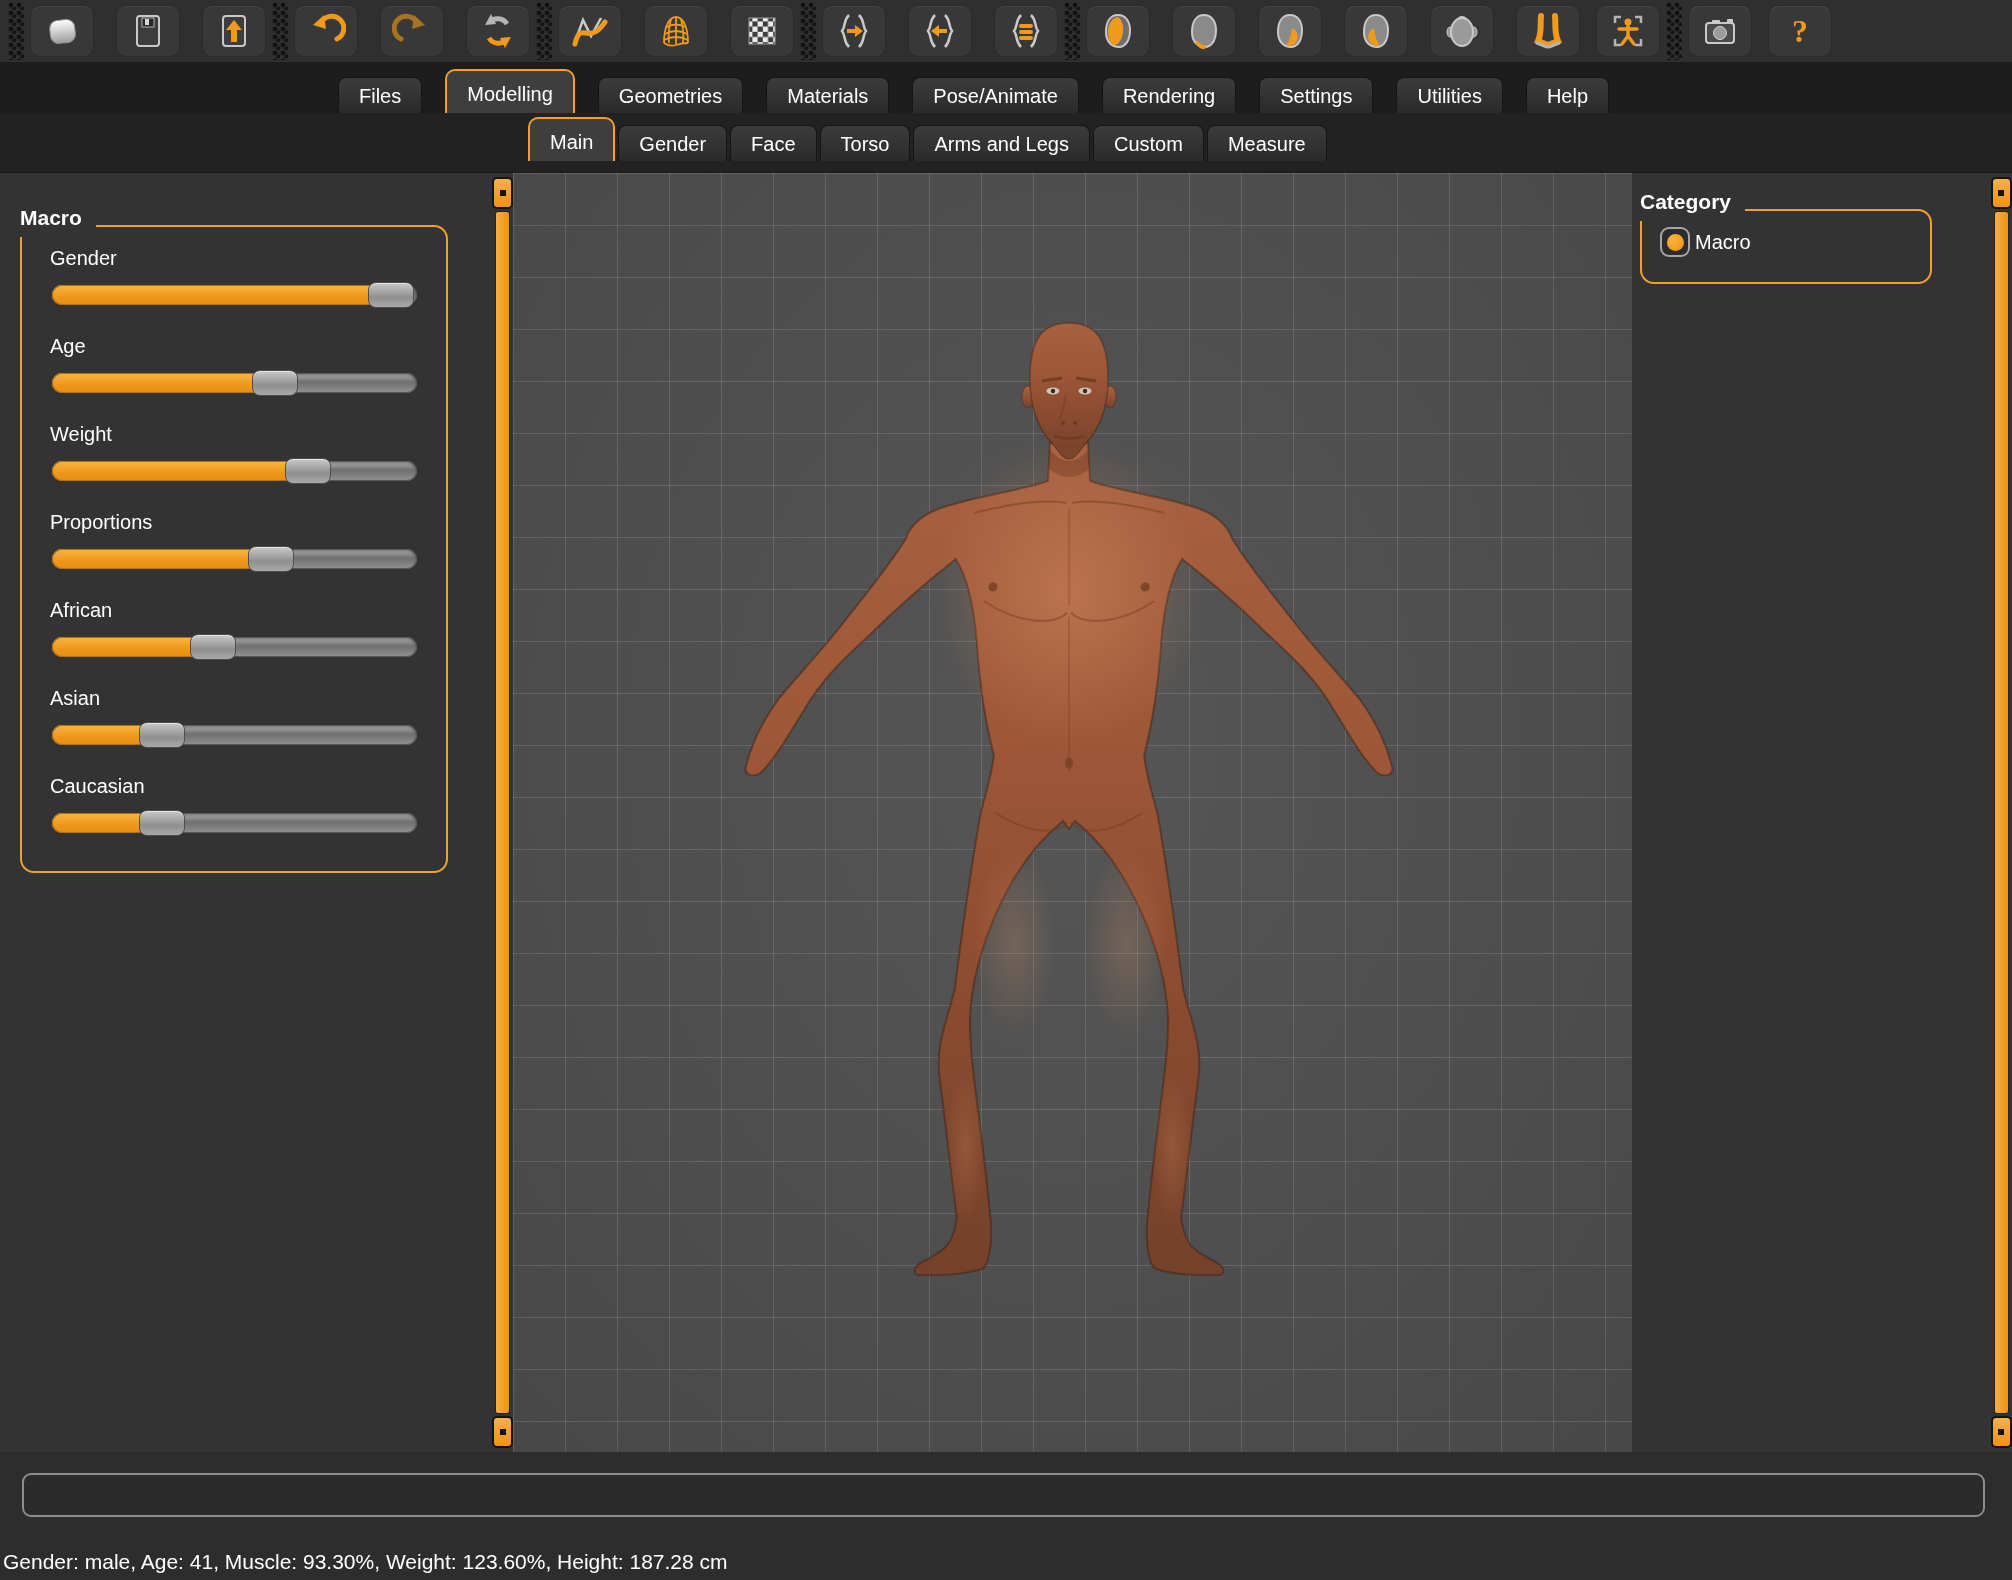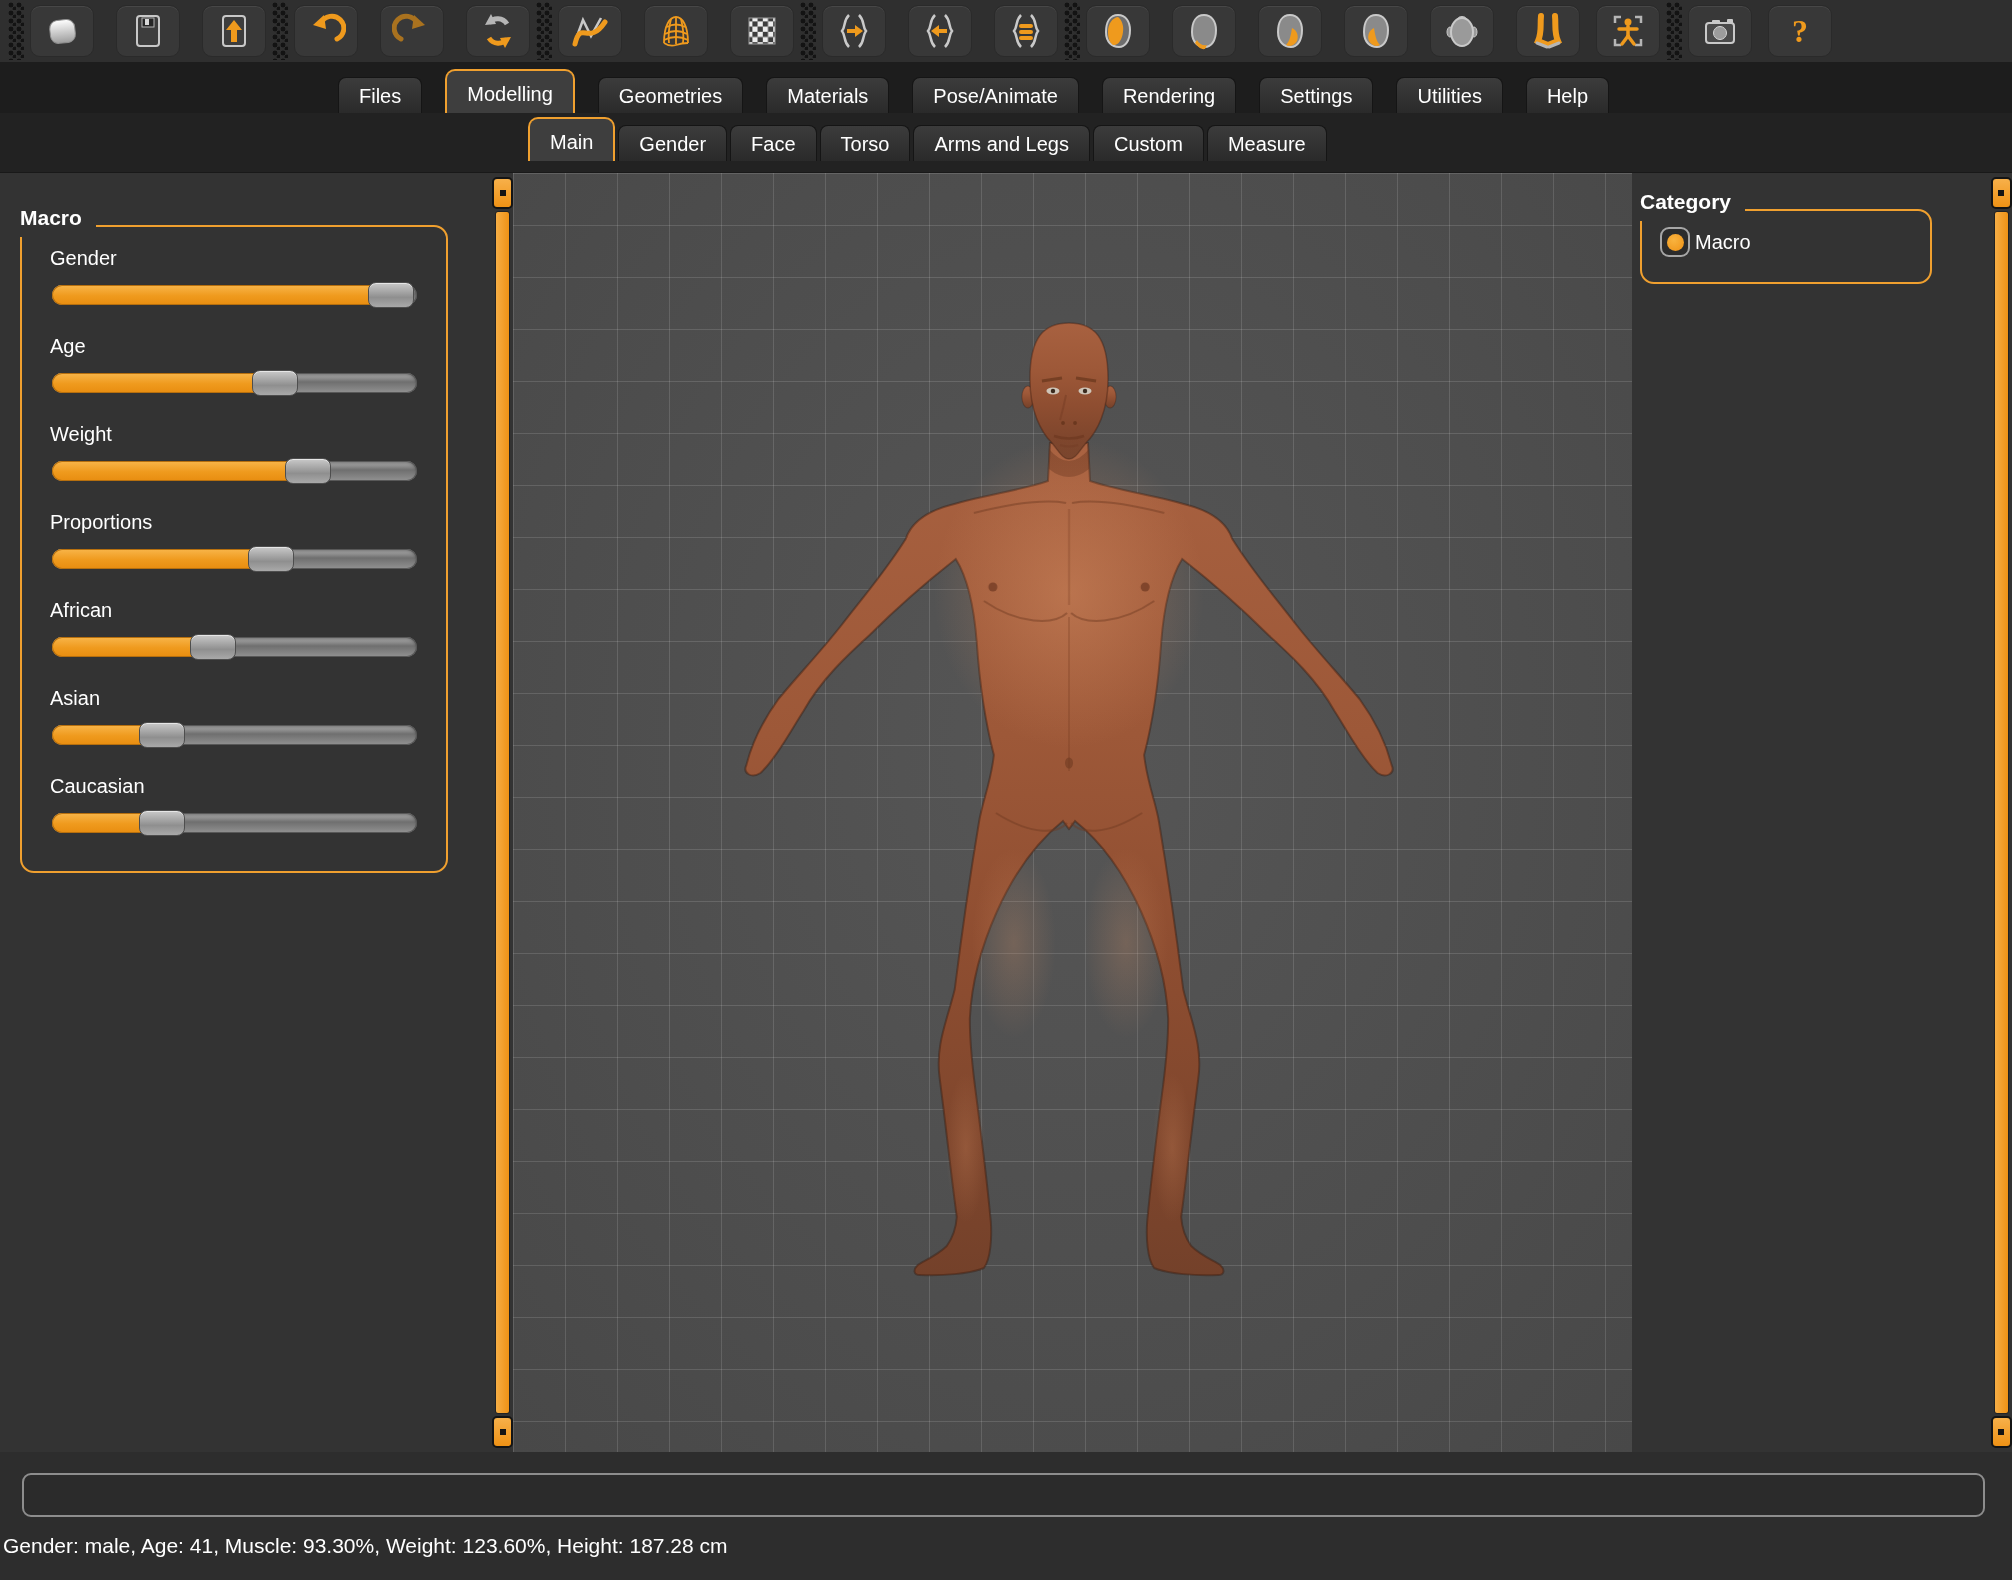--- a/index.html
+++ b/index.html
@@ -85,21 +85,21 @@
         linear-gradient(90deg, rgba(255,255,255,.13) 1px, transparent 1px),
         radial-gradient(ellipse at 50% 45%, #565656 0%, #4d4d4d 65%, #484848 100%);
       background-size:52px 52px, 52px 52px, 100% 100%; }
   .viewport svg.figure { position:absolute; left:0; top:0; width:100%; height:100%; }
 
   
   .bottom-strip { height:128px; background:#2d2d2d; position:relative; }
   .progress { position:absolute; left:22px; right:27px; top:21px; height:44px;
               border:2px solid #8d8d8d; border-radius:9px; background:#2b2b2b; overflow:hidden; }
   .progress-fill { height:100%; width:var(--pct,0%); background:linear-gradient(#f8b54a,#ef9a1d); }
-  .status-text { position:absolute; left:3px; top:82px; color:#ffffff; font-size:21px; }
+  .status-text { position:absolute; left:3px; top:98px; color:#ffffff; font-size:21px; }
 
   .hidden-defs { position:absolute; width:0; height:0; }
 </style>
 </head>
 <body>
 
 <svg class="hidden-defs" aria-hidden="true">
   <defs>
     <linearGradient id="gWhite" x1="0" y1="0" x2="0" y2="1">
       <stop offset="0" stop-color="#ffffff"></stop>

